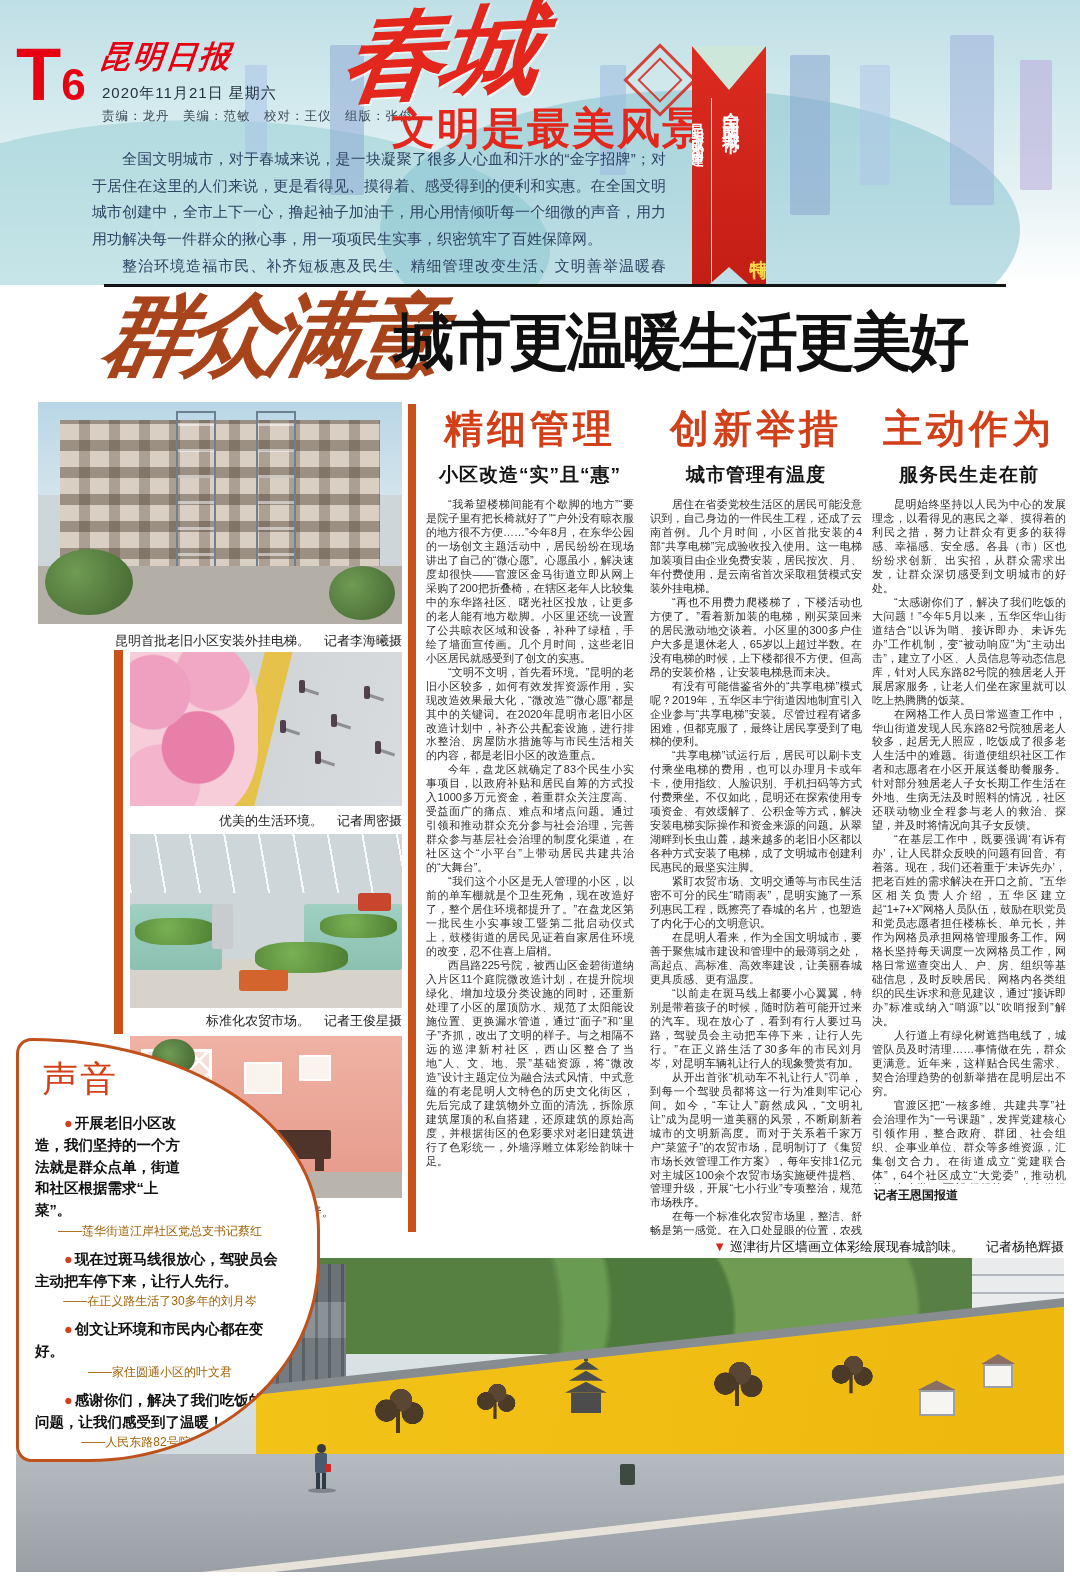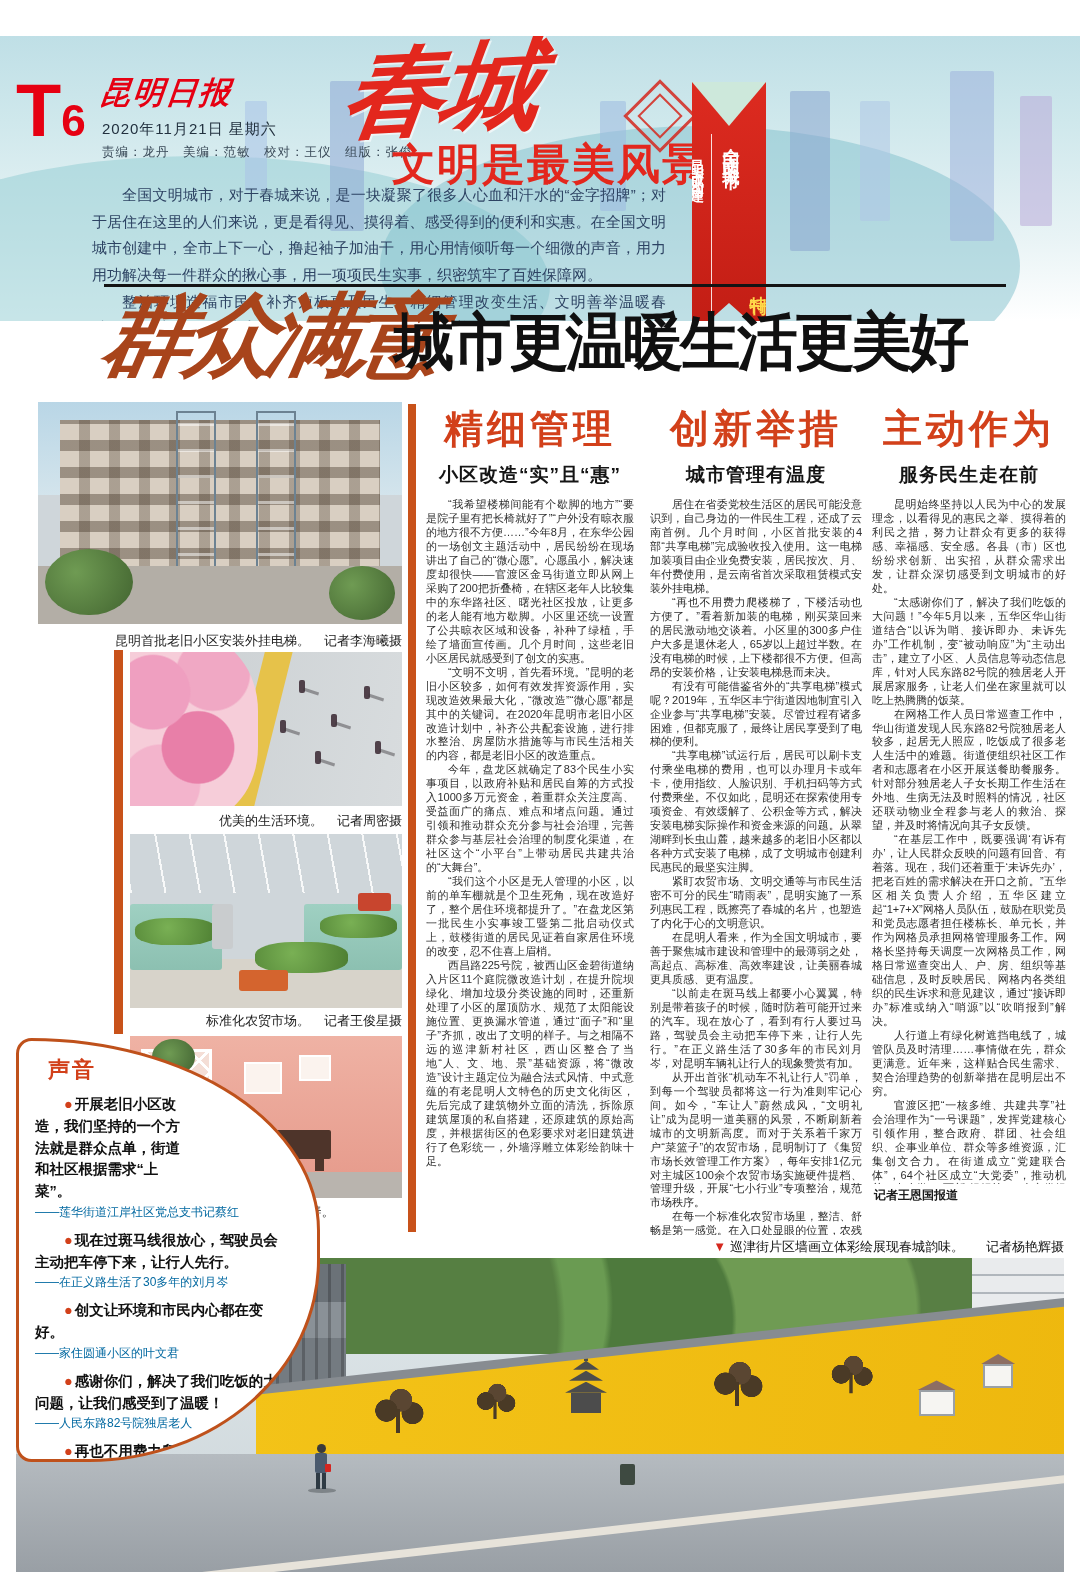--- a/index.html
+++ b/index.html
@@ -2,21 +2,21 @@
 <html><head>
 <meta charset="utf-8">
 <style>
   * { margin:0; padding:0; box-sizing:border-box; }
   html,body { background:#e9e9e9; }
   body { font-family:"Liberation Sans","DejaVu Sans",sans-serif; }
   .page { position:relative; width:1080px; height:1588px; background:#ffffff; margin:0 auto; overflow:hidden; }
 
   
   .masthead { position:absolute; left:0; top:0; width:1080px; height:285px; overflow:hidden;
-    background:linear-gradient(180deg,#bfdfe6 0%,#cfe8ec 30%,#e8f3f5 70%,#ffffff 100%);margin-top:36px; }
+    background:linear-gradient(180deg,#bfdfe6 0%,#cfe8ec 30%,#e8f3f5 70%,#ffffff 100%); }
   .sky-art { position:absolute; inset:0; }
   .bld { position:absolute; bottom:60px; opacity:.55; border-radius:2px; }
   .mountain { position:absolute; border-radius:50%; opacity:.5; }
   .pagecode { position:absolute; left:16px; top:38px; color:#e60012; font-weight:bold; line-height:1; }
   .pagecode .t { font-size:74px; }
   .pagecode .n { font-size:44px; }
   .paper-logo { position:absolute; left:100px; top:36px; color:#e60012; font-size:31px; font-weight:bold;
     font-style:italic; transform:skewX(-6deg); letter-spacing:2px; }
   .m-date { position:absolute; left:102px; top:84px; font-size:15px; color:#22313f; letter-spacing:1px; }
   .m-credits { position:absolute; left:102px; top:108px; font-size:12.5px; color:#3a4a58; letter-spacing:1px; }
@@ -108,26 +108,26 @@
   .art-title { font-size:39px; font-weight:900; color:#d2401a; letter-spacing:4px; }
   .art-sub { font-size:19px; font-weight:bold; color:#141414; margin-top:6px; letter-spacing:1px; }
   .art-body p { font-size:11px; line-height:1.27; color:#2e2e2e; text-align:justify; text-indent:2em; }
   .byline { position:absolute; left:872px; top:1184px; width:194px; text-align:left; font-size:12px;
     font-weight:bold; color:#1a1a1a; background:#fff; padding:3px 2px; z-index:3; }
 
   
   .voices { position:absolute; left:16px; top:1038px; width:304px; height:424px; background:#fff;
     border:3px solid #bf511b; border-radius:16px 300px 240px 16px / 16px 200px 210px 16px;
     padding:12px 30px 10px 16px; z-index:4; overflow:hidden; }
-  .voices-title { font-size:22px; font-weight:700; color:#d2401a; letter-spacing:2px; margin:2px 0 6px 13px; }
+  .voices-title { font-size:36px; font-weight:400; color:#d2401a; letter-spacing:2px; margin:2px 0 6px 7px; }
   .v-item { margin-top:9px; }
   .v-item .quote { font-size:14.5px; font-weight:bold; color:#101010; line-height:1.5; text-indent:2em; }
   .v-item .quote .bullet { color:#d2401a; margin-right:2px; }
   .v-item:first-child .quote { padding-right:96px; }
-  .v-item .source { text-align:left; font-size:12px; color:#0369a1; margin-top:1px; padding-right:2px; }
+  .v-item .source { text-align:center; font-size:12px; color:#a16207; margin-top:1px; padding-right:2px; }
 
   
   .bottom-cap { position:absolute; left:500px; top:1238px; width:564px; text-align:right; font-size:13px;
     color:#111; }
   .bottom-cap .mk { color:#d5281e; margin-right:4px; }
   .bottom-cap .cr { margin-left:22px; }
   .bigphoto { position:absolute; left:16px; top:1258px; width:1048px; height:314px; overflow:hidden;
     background:linear-gradient(#dfe7ea,#ccd5d9); }
   .bp-roofs { position:absolute; left:0; top:6px; width:330px; height:128px;
     background:linear-gradient(180deg,#6b7278 0 30%, #8a9197 30% 58%, #747b81 58%);

